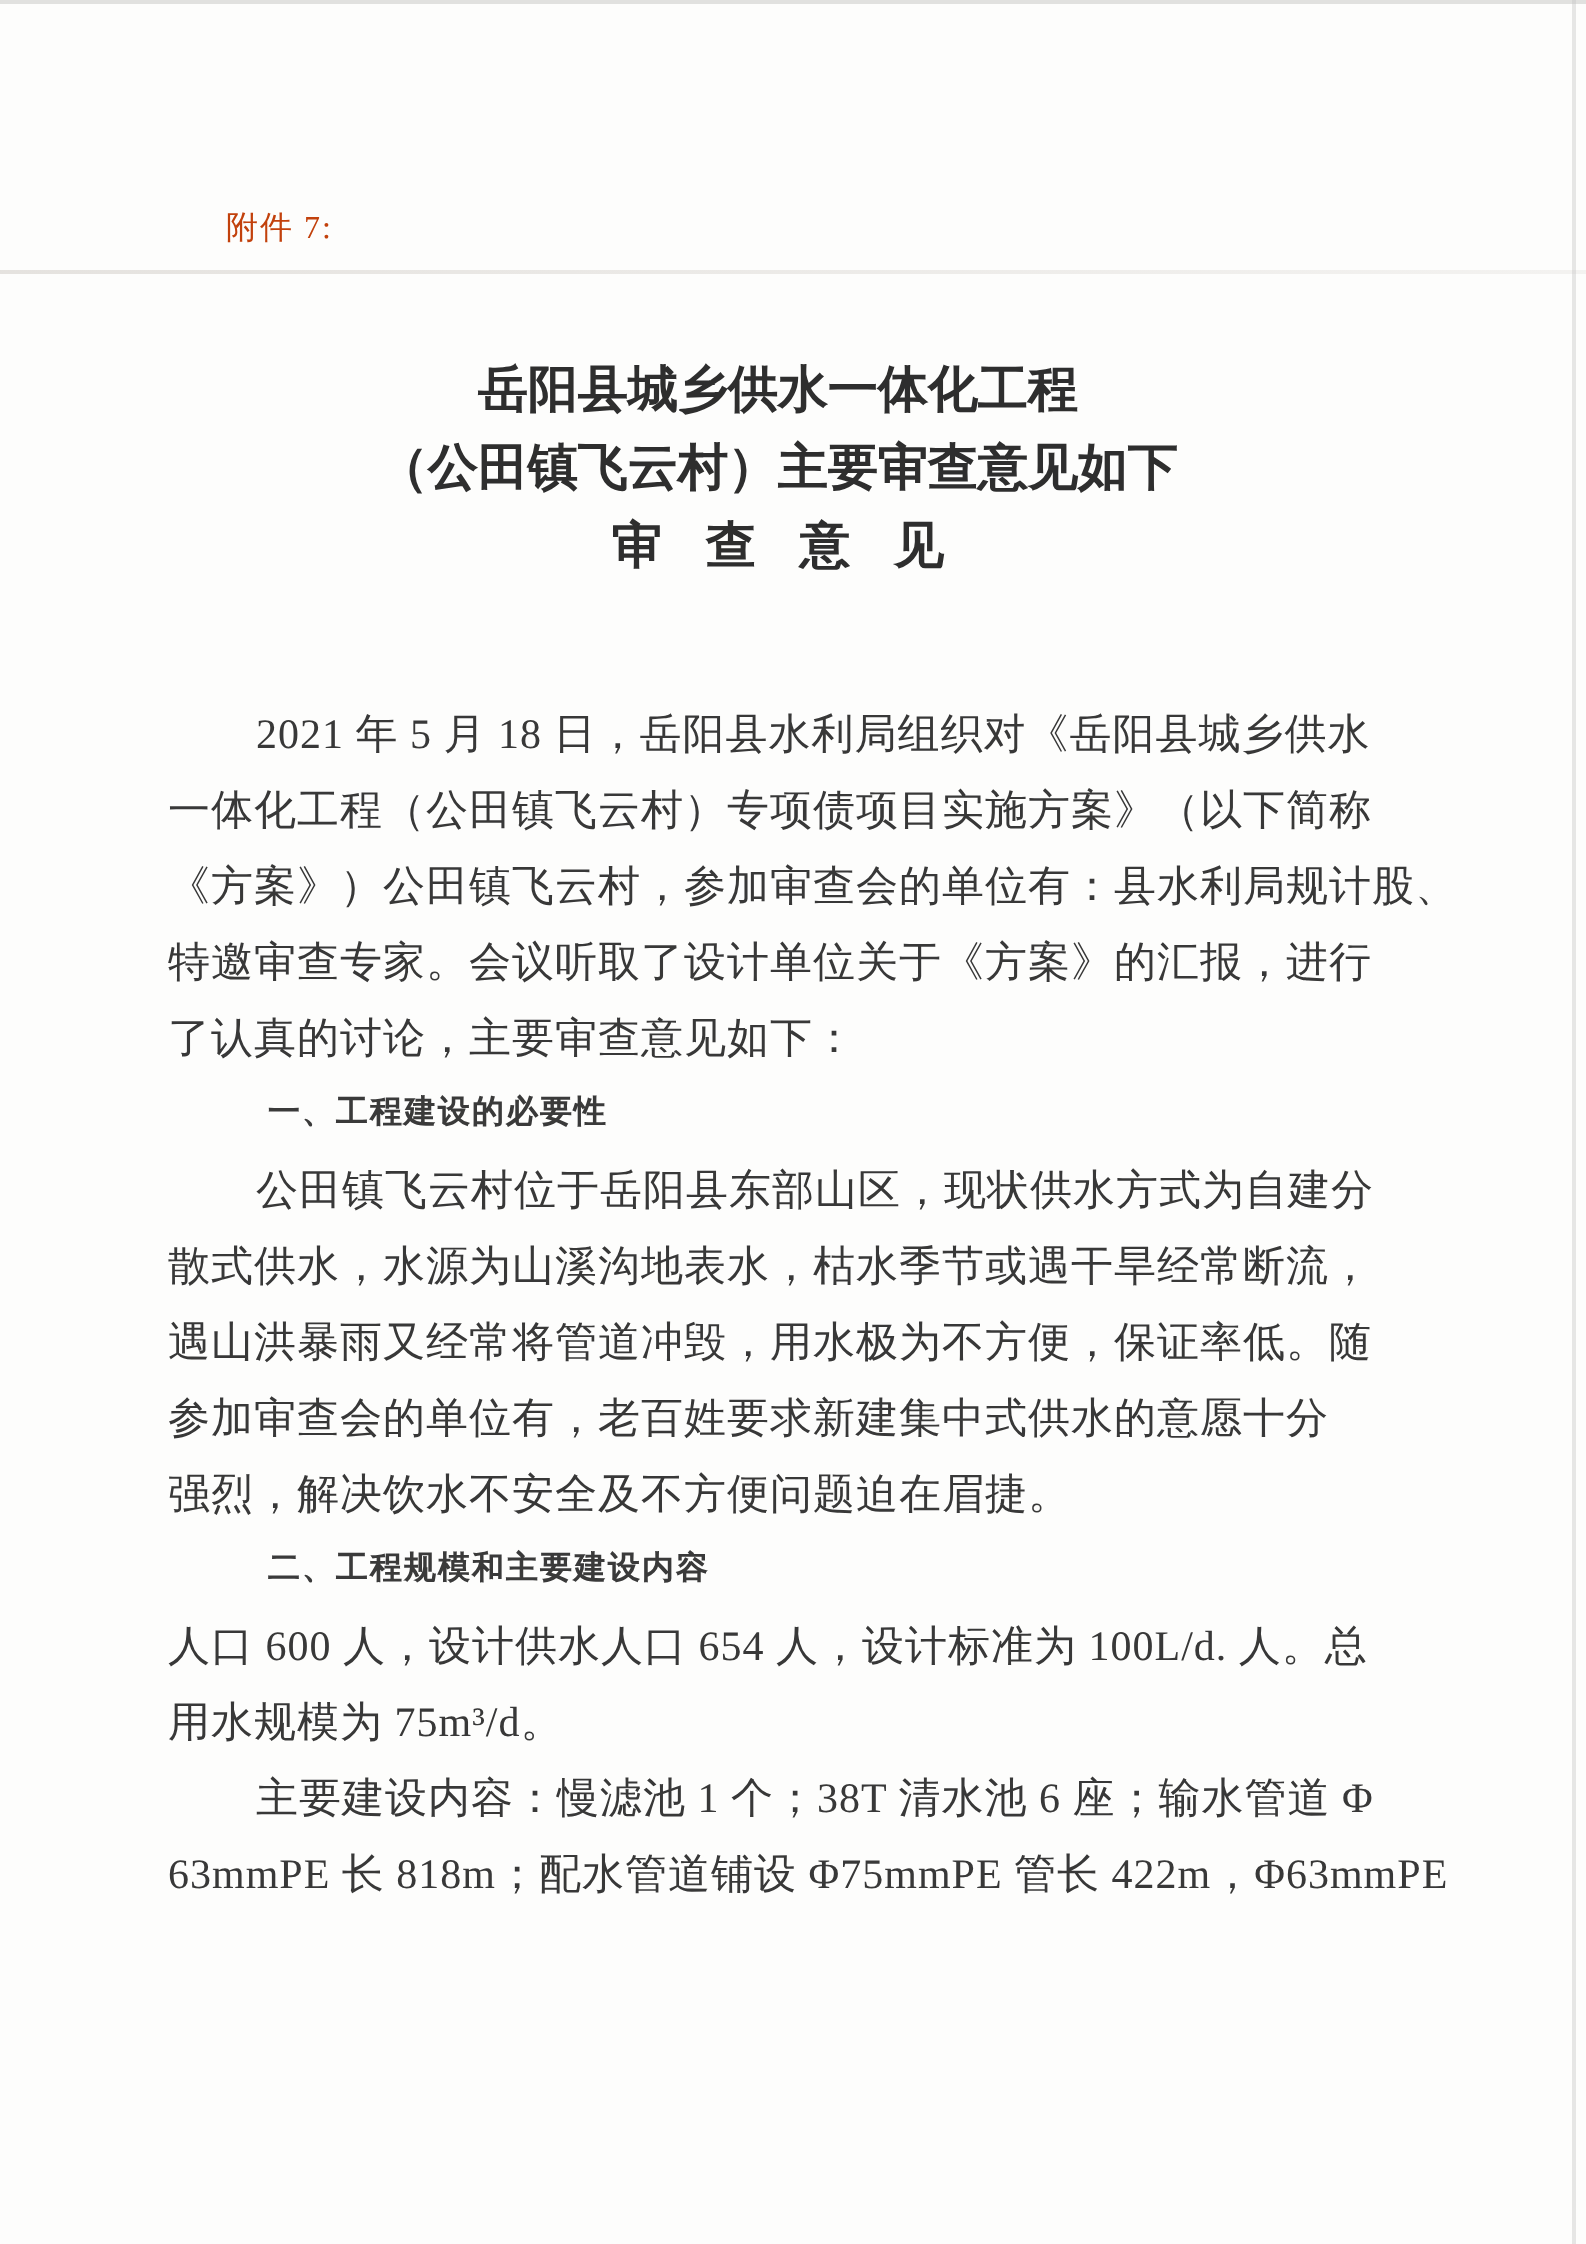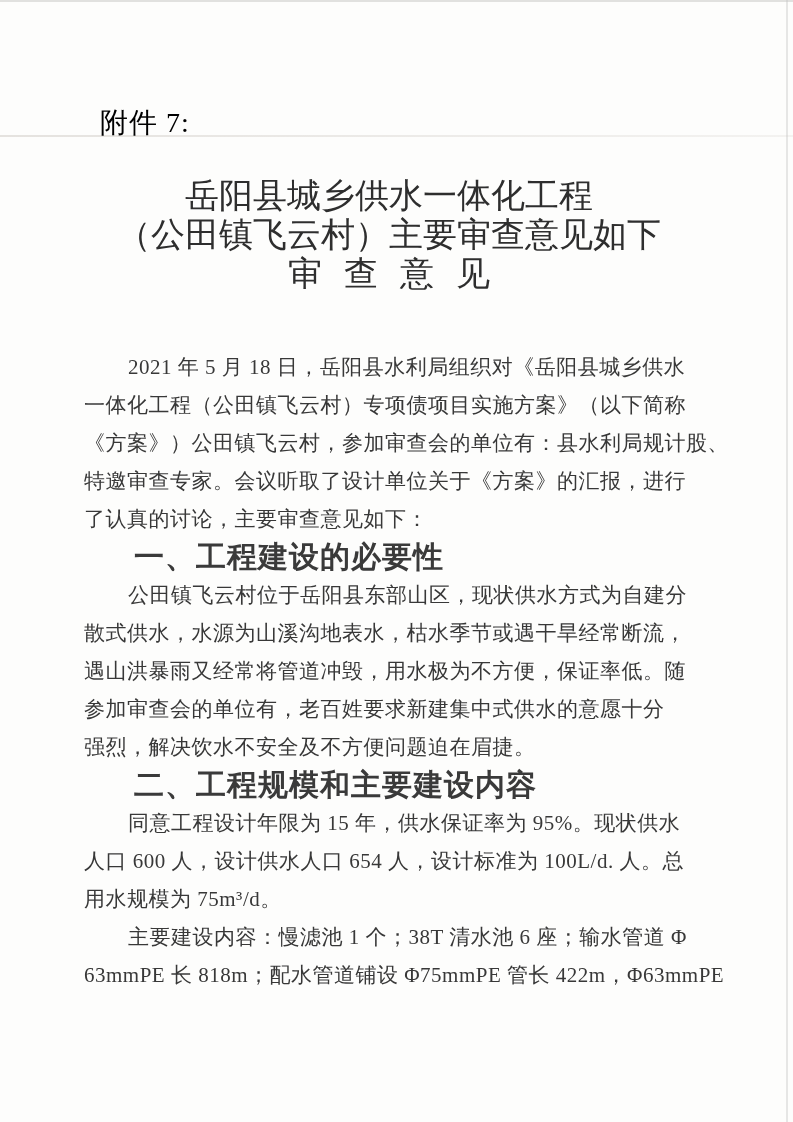--- a/index.html
+++ b/index.html
@@ -23,31 +23,31 @@
     width: 100%; height: 2px;
     background: linear-gradient(to right, rgba(205,200,194,0.5), rgba(225,222,218,0.35));
   }
   .artifact-vline {
     position: absolute; top: 0; left: 786px;
     width: 2px; height: 100%;
     background: rgba(196,196,196,0.4);
   }
   .attachment-label {
     position: absolute;
-    top: 104px; left: 100px;
-    font-size: 28px;
+    top: 104px; left: 113px;
+    font-size: 16px;
     letter-spacing: 1px;
-    color: #000000;
+    color: #c2410c;
   }
   .title-block {
     position: absolute;
     top: 176px; left: 84px; width: 610px;
     text-align: center;
-    font-weight: normal;
-    font-size: 34px;
+    font-weight: bold;
+    font-size: 25px;
     line-height: 39px;
     color: #2e2e2e;
   }
   .title-line { white-space: nowrap; }
   .title-line.spaced {
     letter-spacing: 22px;
     padding-left: 22px; 
   }
   .doc-body {
     position: absolute;
@@ -56,21 +56,21 @@
     line-height: 38px;
     letter-spacing: 0.5px;
     color: #383838;
   }
   .line { height: 38px; white-space: nowrap; }
   .line.indent { padding-left: 44px; }
   .line.heading {
     padding-left: 50px;
     font-family: "Liberation Sans", "DejaVu Sans", sans-serif;
     font-weight: bold;
-    font-size: 30px;
+    font-size: 16px;
     letter-spacing: 1px;
     color: #3a3a3a;
   }
 </style>
 </head>
 <body>
 
 <div class="page">
 
   <div class="artifact-top"></div>
@@ -91,20 +91,19 @@
     <div class="line">《方案》）公田镇飞云村，参加审查会的单位有：县水利局规计股、</div>
     <div class="line">特邀审查专家。会议听取了设计单位关于《方案》的汇报，进行</div>
     <div class="line">了认真的讨论，主要审查意见如下：</div>
     <div class="line heading">一、工程建设的必要性</div>
     <div class="line indent">公田镇飞云村位于岳阳县东部山区，现状供水方式为自建分</div>
     <div class="line">散式供水，水源为山溪沟地表水，枯水季节或遇干旱经常断流，</div>
     <div class="line">遇山洪暴雨又经常将管道冲毁，用水极为不方便，保证率低。随</div>
     <div class="line">参加审查会的单位有，老百姓要求新建集中式供水的意愿十分</div>
     <div class="line">强烈，解决饮水不安全及不方便问题迫在眉捷。</div>
     <div class="line heading">二、工程规模和主要建设内容</div>
-    <div class="line indent">同意工程设计年限为 15 年，供水保证率为 95%。现状供水</div>
     <div class="line">人口 600 人，设计供水人口 654 人，设计标准为 100L/d. 人。总</div>
     <div class="line">用水规模为 75m³/d。</div>
     <div class="line indent">主要建设内容：慢滤池 1 个；38T 清水池 6 座；输水管道 Φ</div>
     <div class="line">63mmPE 长 818m；配水管道铺设 Φ75mmPE 管长 422m，Φ63mmPE</div>
   </div>
 
 </div>
 
 </body></html>

